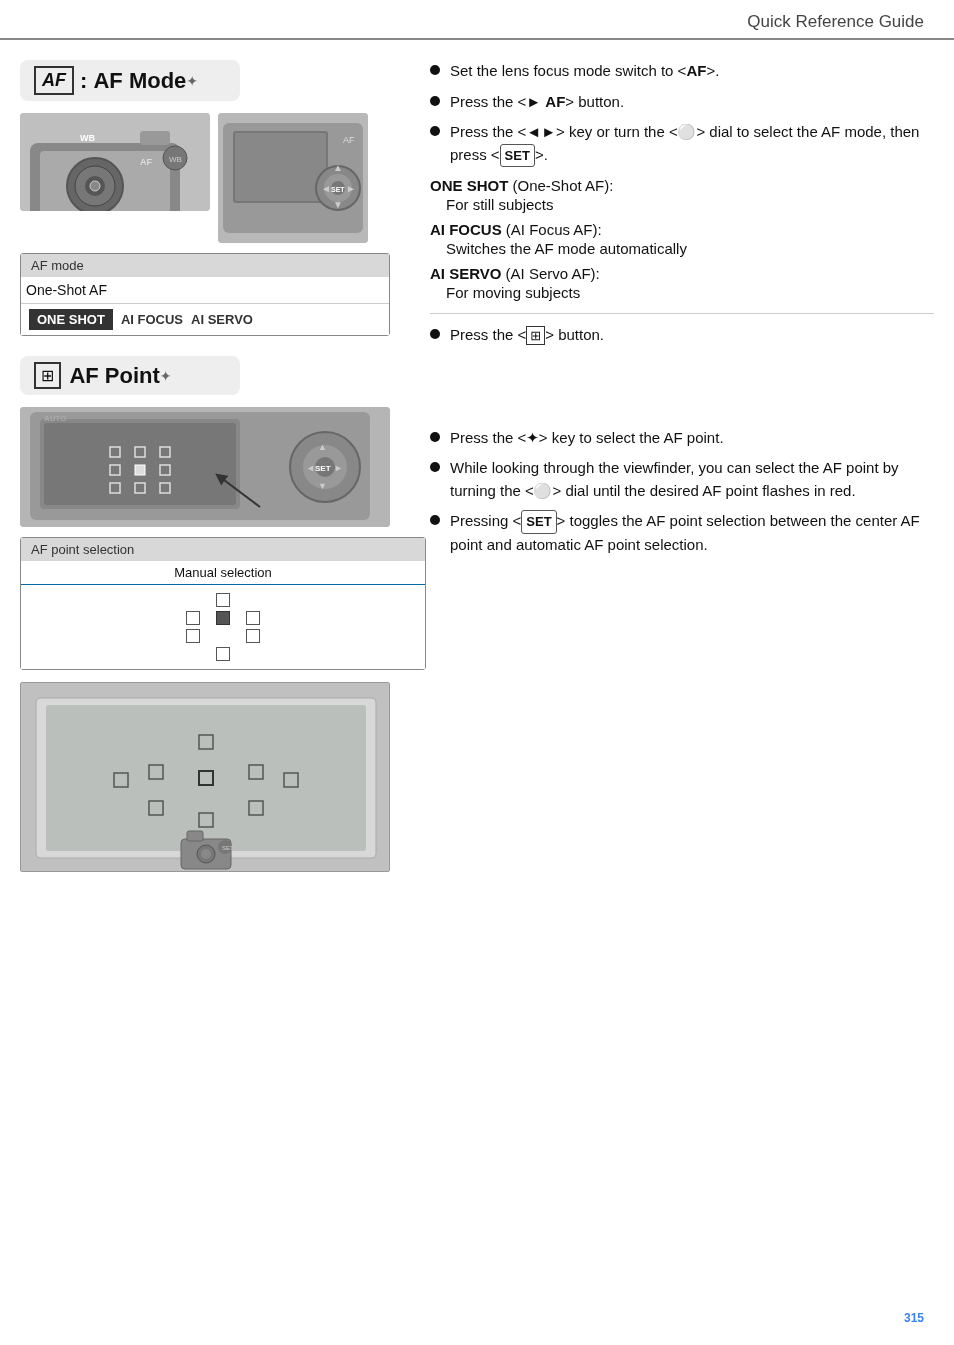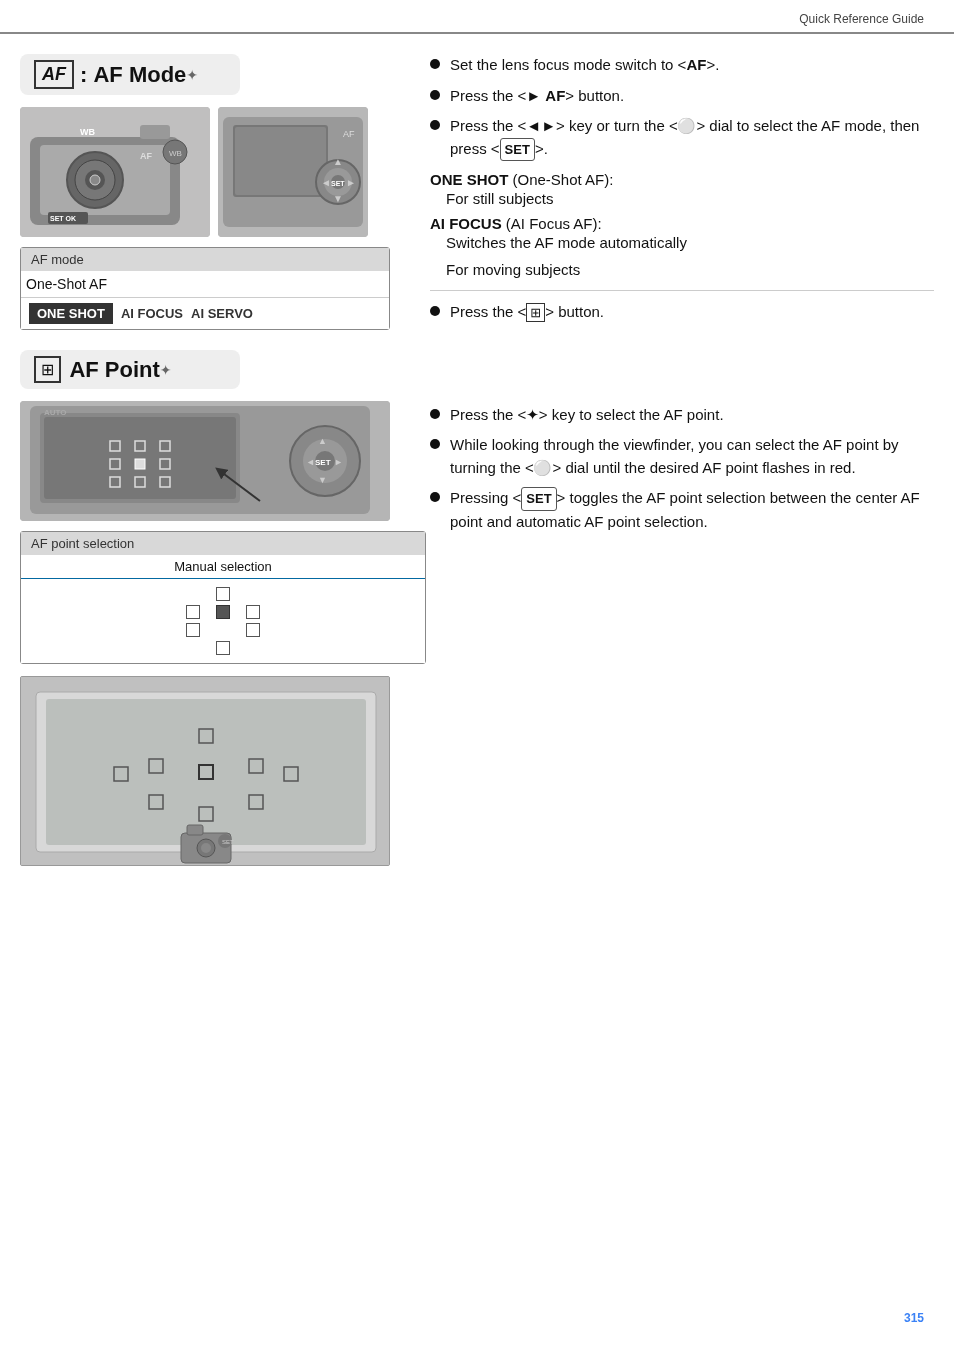--- a/index.html
+++ b/index.html
@@ -9,21 +9,21 @@
       background: #fff;
       font-family: Arial, Helvetica, sans-serif;
       font-size: 15px;
       color: #111;
       position: relative;
     }
     .page-header {
       display: flex;
       justify-content: flex-end;
       padding: 12px 30px 6px 30px;
-      font-size: 12px;
+      font-size: 17px;
       color: #444;
       border-bottom: 2px solid #888;
       align-items: center;
     }
     .page-content {
       display: flex;
       flex-direction: row;
       padding: 20px 20px 20px 20px;
       gap: 0;
     }
@@ -72,21 +72,21 @@
       margin-bottom: 10px;
     }
     .camera-img-box {
       background: #b8b8b8;
       border-radius: 4px;
       overflow: hidden;
       position: relative;
     }
     .camera-img-left {
       width: 190px;
-      height: 130px;
+      height: 98px;
     }
     .camera-img-right {
       width: 150px;
       height: 130px;
     }
 
     
     .af-mode-box {
       border: 1px solid #888;
       border-radius: 3px;
@@ -512,20 +512,24 @@
       <span>(One-Shot AF):</span>
     </div>
     <div class="section-subtext">For still subjects</div>
 
     <div>
       <span class="bold">AI FOCUS</span>
       <span>(AI Focus AF):</span>
     </div>
     <div class="section-subtext">Switches the AF mode automatically</div>
 
+    <div>
+      <span class="bold">AI SERVO</span>
+      <span>(AI Servo AF):</span>
+    </div>
     <div class="section-subtext">For moving subjects</div>
 
     <hr class="divider-line">
 
     <ul class="bullet-list">
       <li>
         <span class="bullet-dot"></span>
         <span>Press the &lt;<span style="border:1.5px solid #333;padding:1px 3px;font-size:13px;">⊞</span>&gt; button.</span>
       </li>
     </ul>

